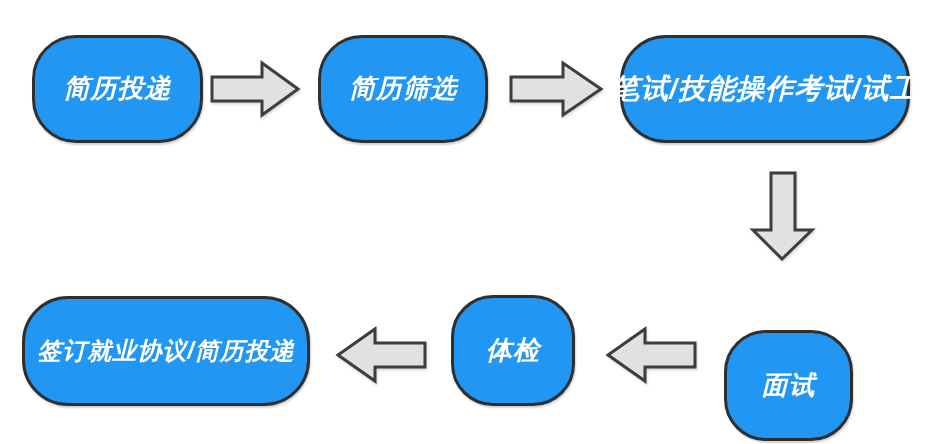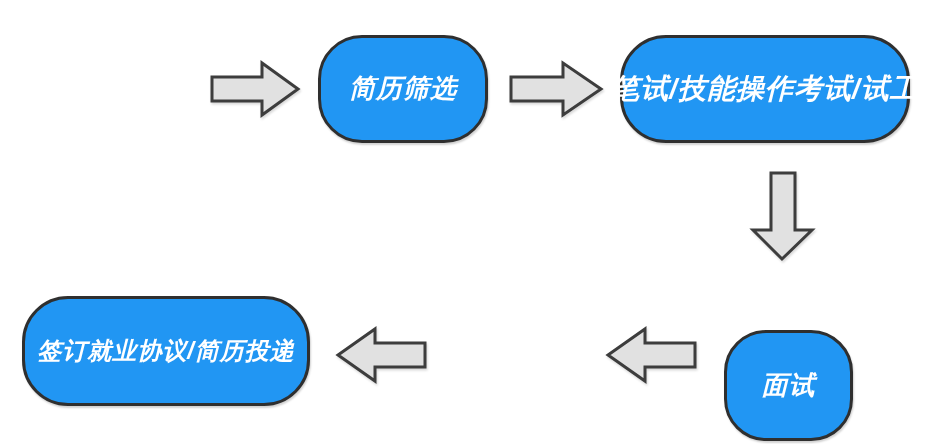--- a/index.html
+++ b/index.html
@@ -54,20 +54,21 @@
   .arrow-2 { left: 509px; top: 61px;  width: 94px; height: 57px; }
   .arrow-3 { left: 751px; top: 171px; width: 63px; height: 91px; }
   .arrow-4 { left: 604px; top: 327px; width: 93px; height: 56px; }
   .arrow-5 { left: 334px; top: 327px; width: 93px; height: 56px; }
 </style>
 </head>
 <body>
 
 <div class="canvas">
 
+  <div class="node node-1">简历投递</div>
 
   <svg class="arrow arrow-1" viewBox="0 0 90 57" preserveAspectRatio="none">
     <polygon points="2,16 52,16 52,2 88,28 52,54 52,40 2,40"></polygon>
   </svg>
 
   <div class="node node-2">简历筛选</div>
 
   <svg class="arrow arrow-2" viewBox="0 0 94 57" preserveAspectRatio="none">
     <polygon points="2,16 54,16 54,2 92,28 54,54 54,40 2,40"></polygon>
   </svg>
@@ -77,20 +78,21 @@
   <svg class="arrow arrow-3" viewBox="0 0 63 91" preserveAspectRatio="none">
     <polygon points="20,2 44,2 44,59 61,59 31,88 2,59 20,59"></polygon>
   </svg>
 
   <div class="node node-4">面试</div>
 
   <svg class="arrow arrow-4" viewBox="0 0 93 56" preserveAspectRatio="none">
     <polygon points="91,16 41,16 41,2 4,28 41,54 41,40 91,40"></polygon>
   </svg>
 
+  <div class="node node-5">体检</div>
 
   <svg class="arrow arrow-5" viewBox="0 0 93 56" preserveAspectRatio="none">
     <polygon points="91,16 41,16 41,2 4,28 41,54 41,40 91,40"></polygon>
   </svg>
 
   <div class="node node-6">签订就业协议/简历投递</div>
 
 </div>
 
 </body></html>

